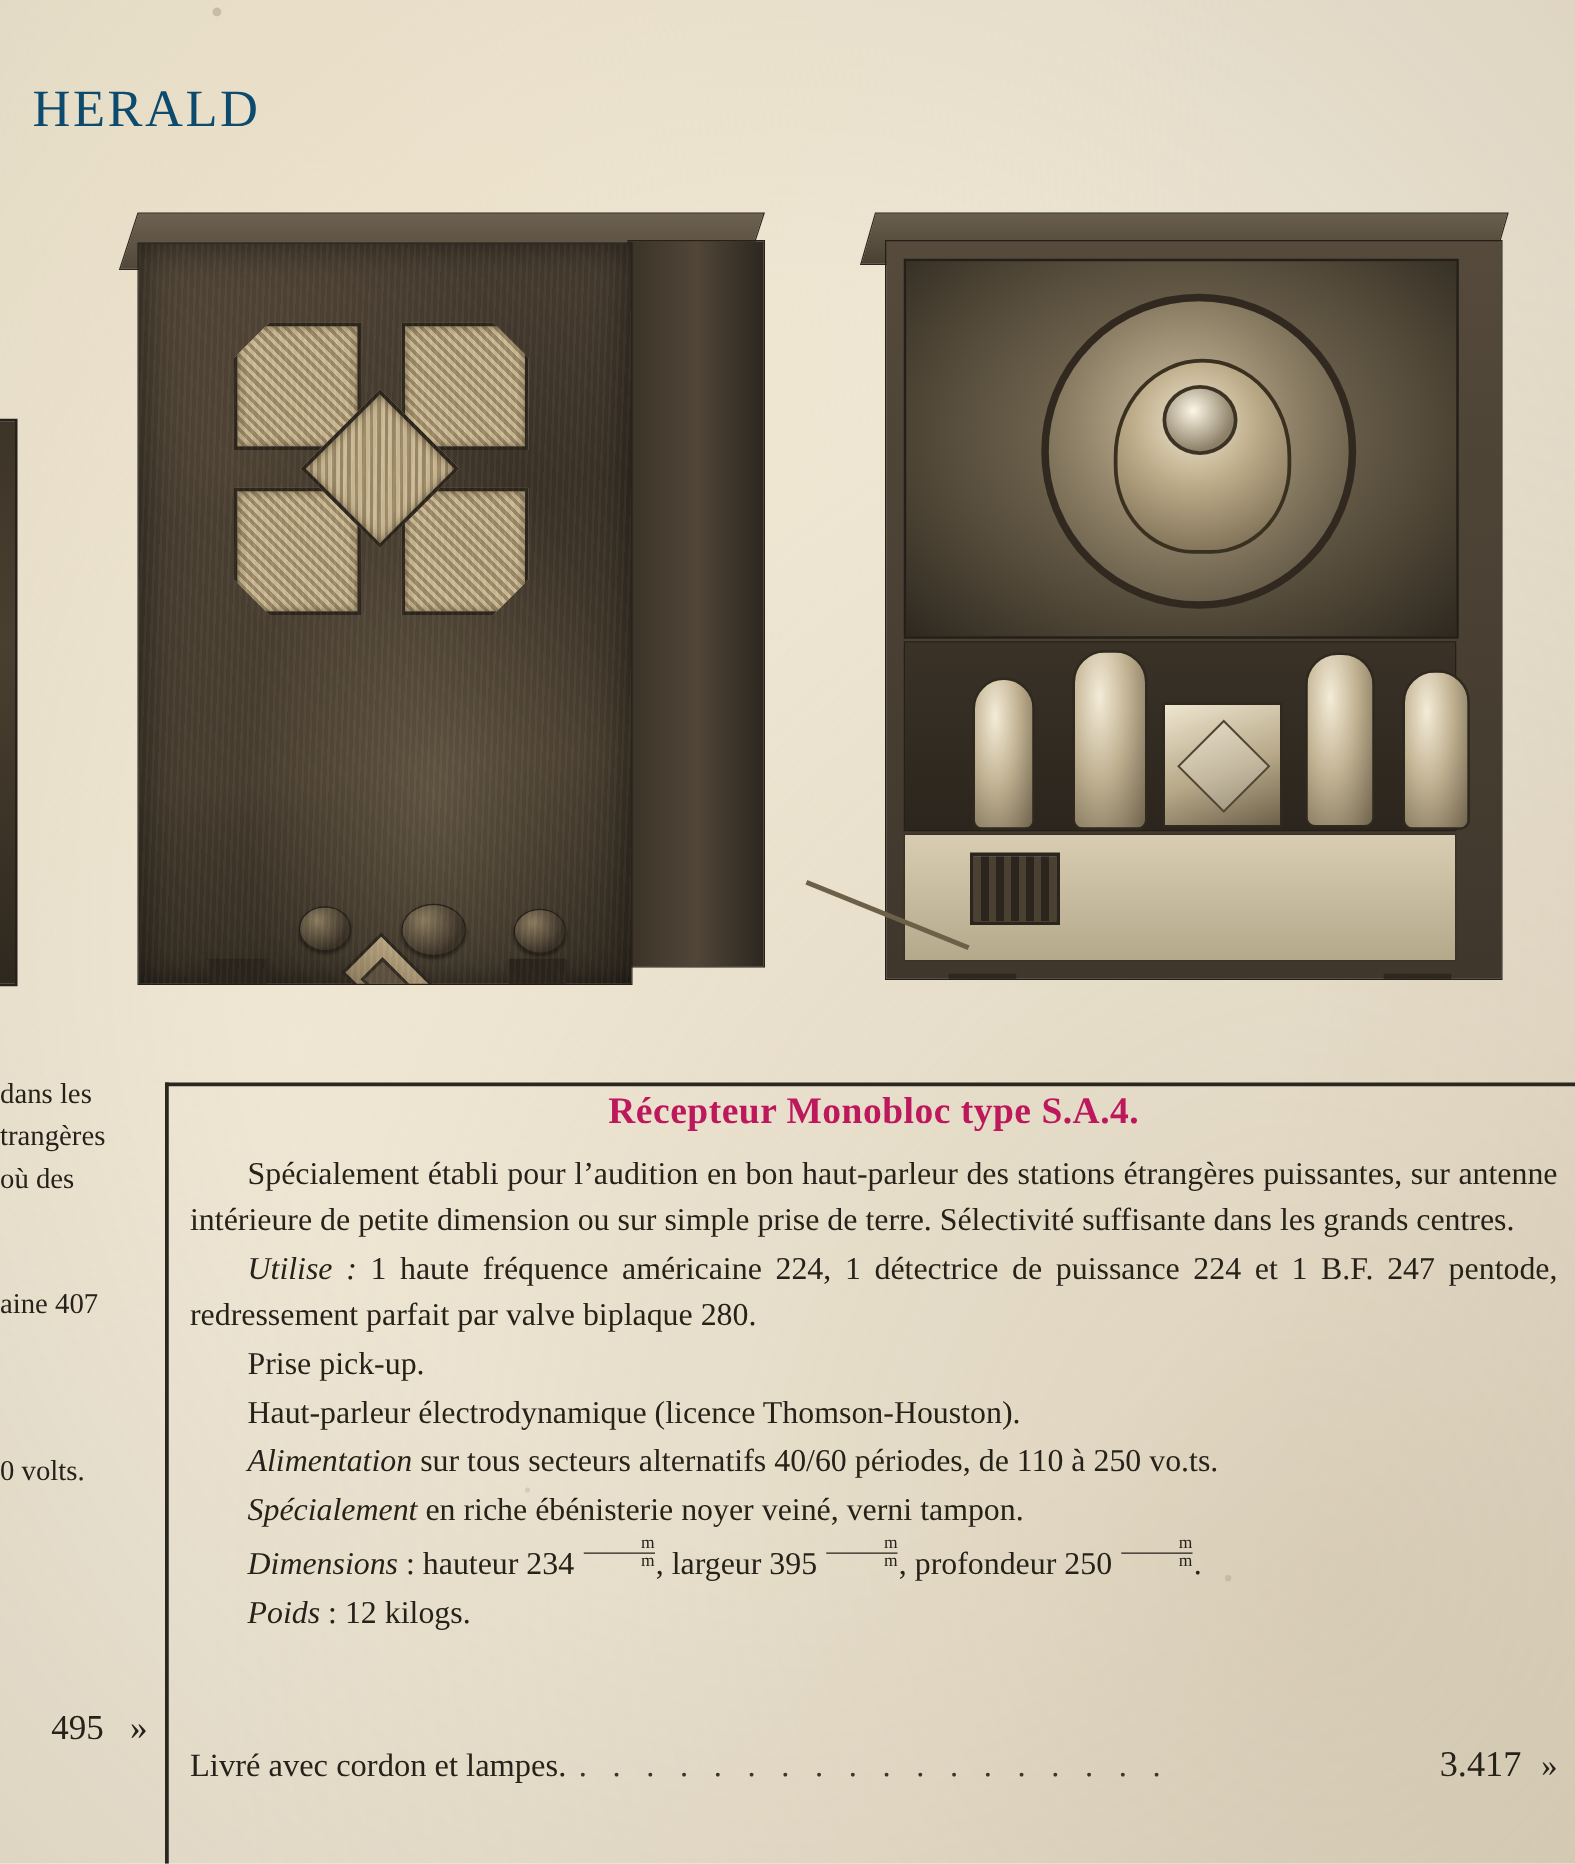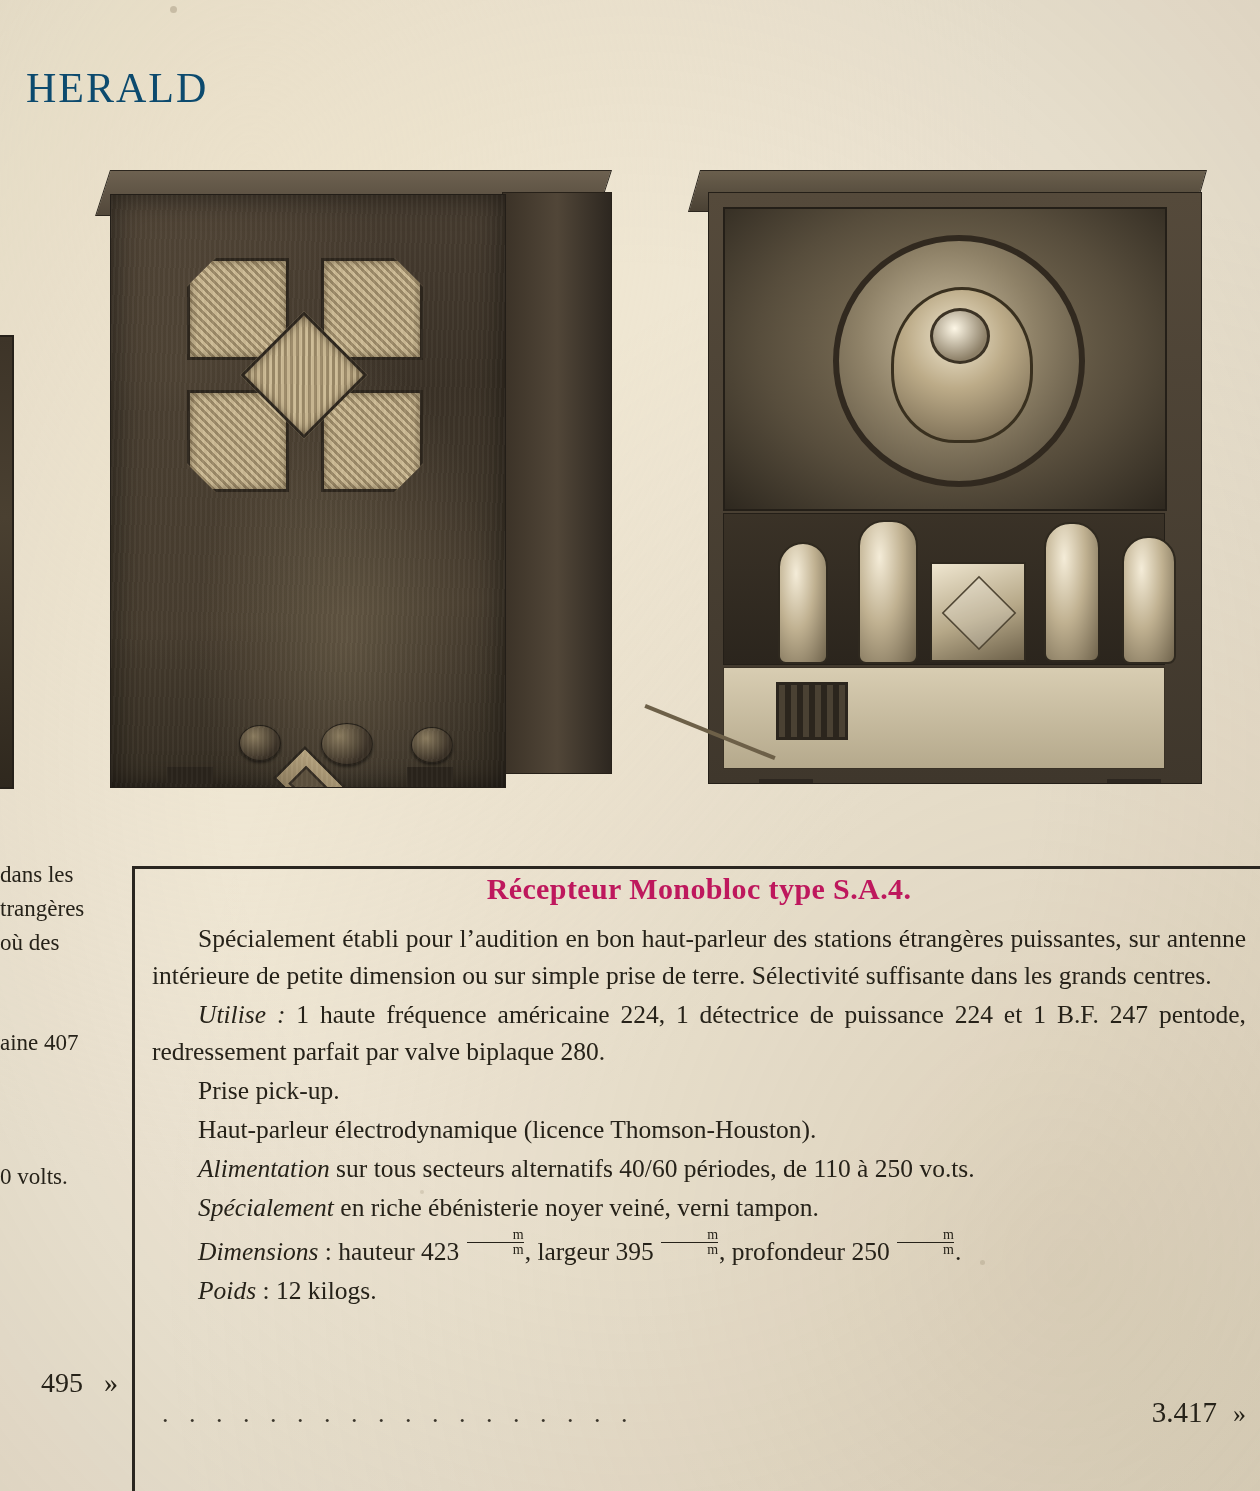--- a/index.html
+++ b/index.html
@@ -485,26 +485,27 @@
 
     <p class="p hang">
       <span class="lead-it">Alimentation</span><span> sur tous secteurs alternatifs 40/60 périodes, de 110 à 250 vo.ts.</span>
     </p>
 
     <p class="p hang">
       <span class="lead-it">Spécialement</span><span> en riche ébénisterie noyer veiné, verni tampon.</span>
     </p>
 
     <p class="p hang">
-      <span class="lead-it">Dimensions</span><span> : hauteur 423 </span><span class="frac"><b>m</b><i>m</i></span><span>, largeur 395 </span><span class="frac"><b>m</b><i>m</i></span><span>, profondeur 250 </span><span class="frac"><b>m</b><i>m</i></span><span>.</span>
+      <span class="lead-it">Dimensions</span><span> : hauteur 234 </span><span class="frac"><b>m</b><i>m</i></span><span>, largeur 395 </span><span class="frac"><b>m</b><i>m</i></span><span>, profondeur 250 </span><span class="frac"><b>m</b><i>m</i></span><span>.</span>
     </p>
 
     <p class="p hang">
       <span class="lead-it">Poids</span><span> : 12 kilogs.</span>
     </p>
   </div>
 </div>
 
 <div class="price-row">
+  <span class="price-label">Livré avec cordon et lampes.</span>
   <span class="price-dots">. . . . . . . . . . . . . . . . . .</span>
   <span class="price-value">3.417</span>
   <span class="price-mark">»</span>
 </div>
 
 </body></html>

